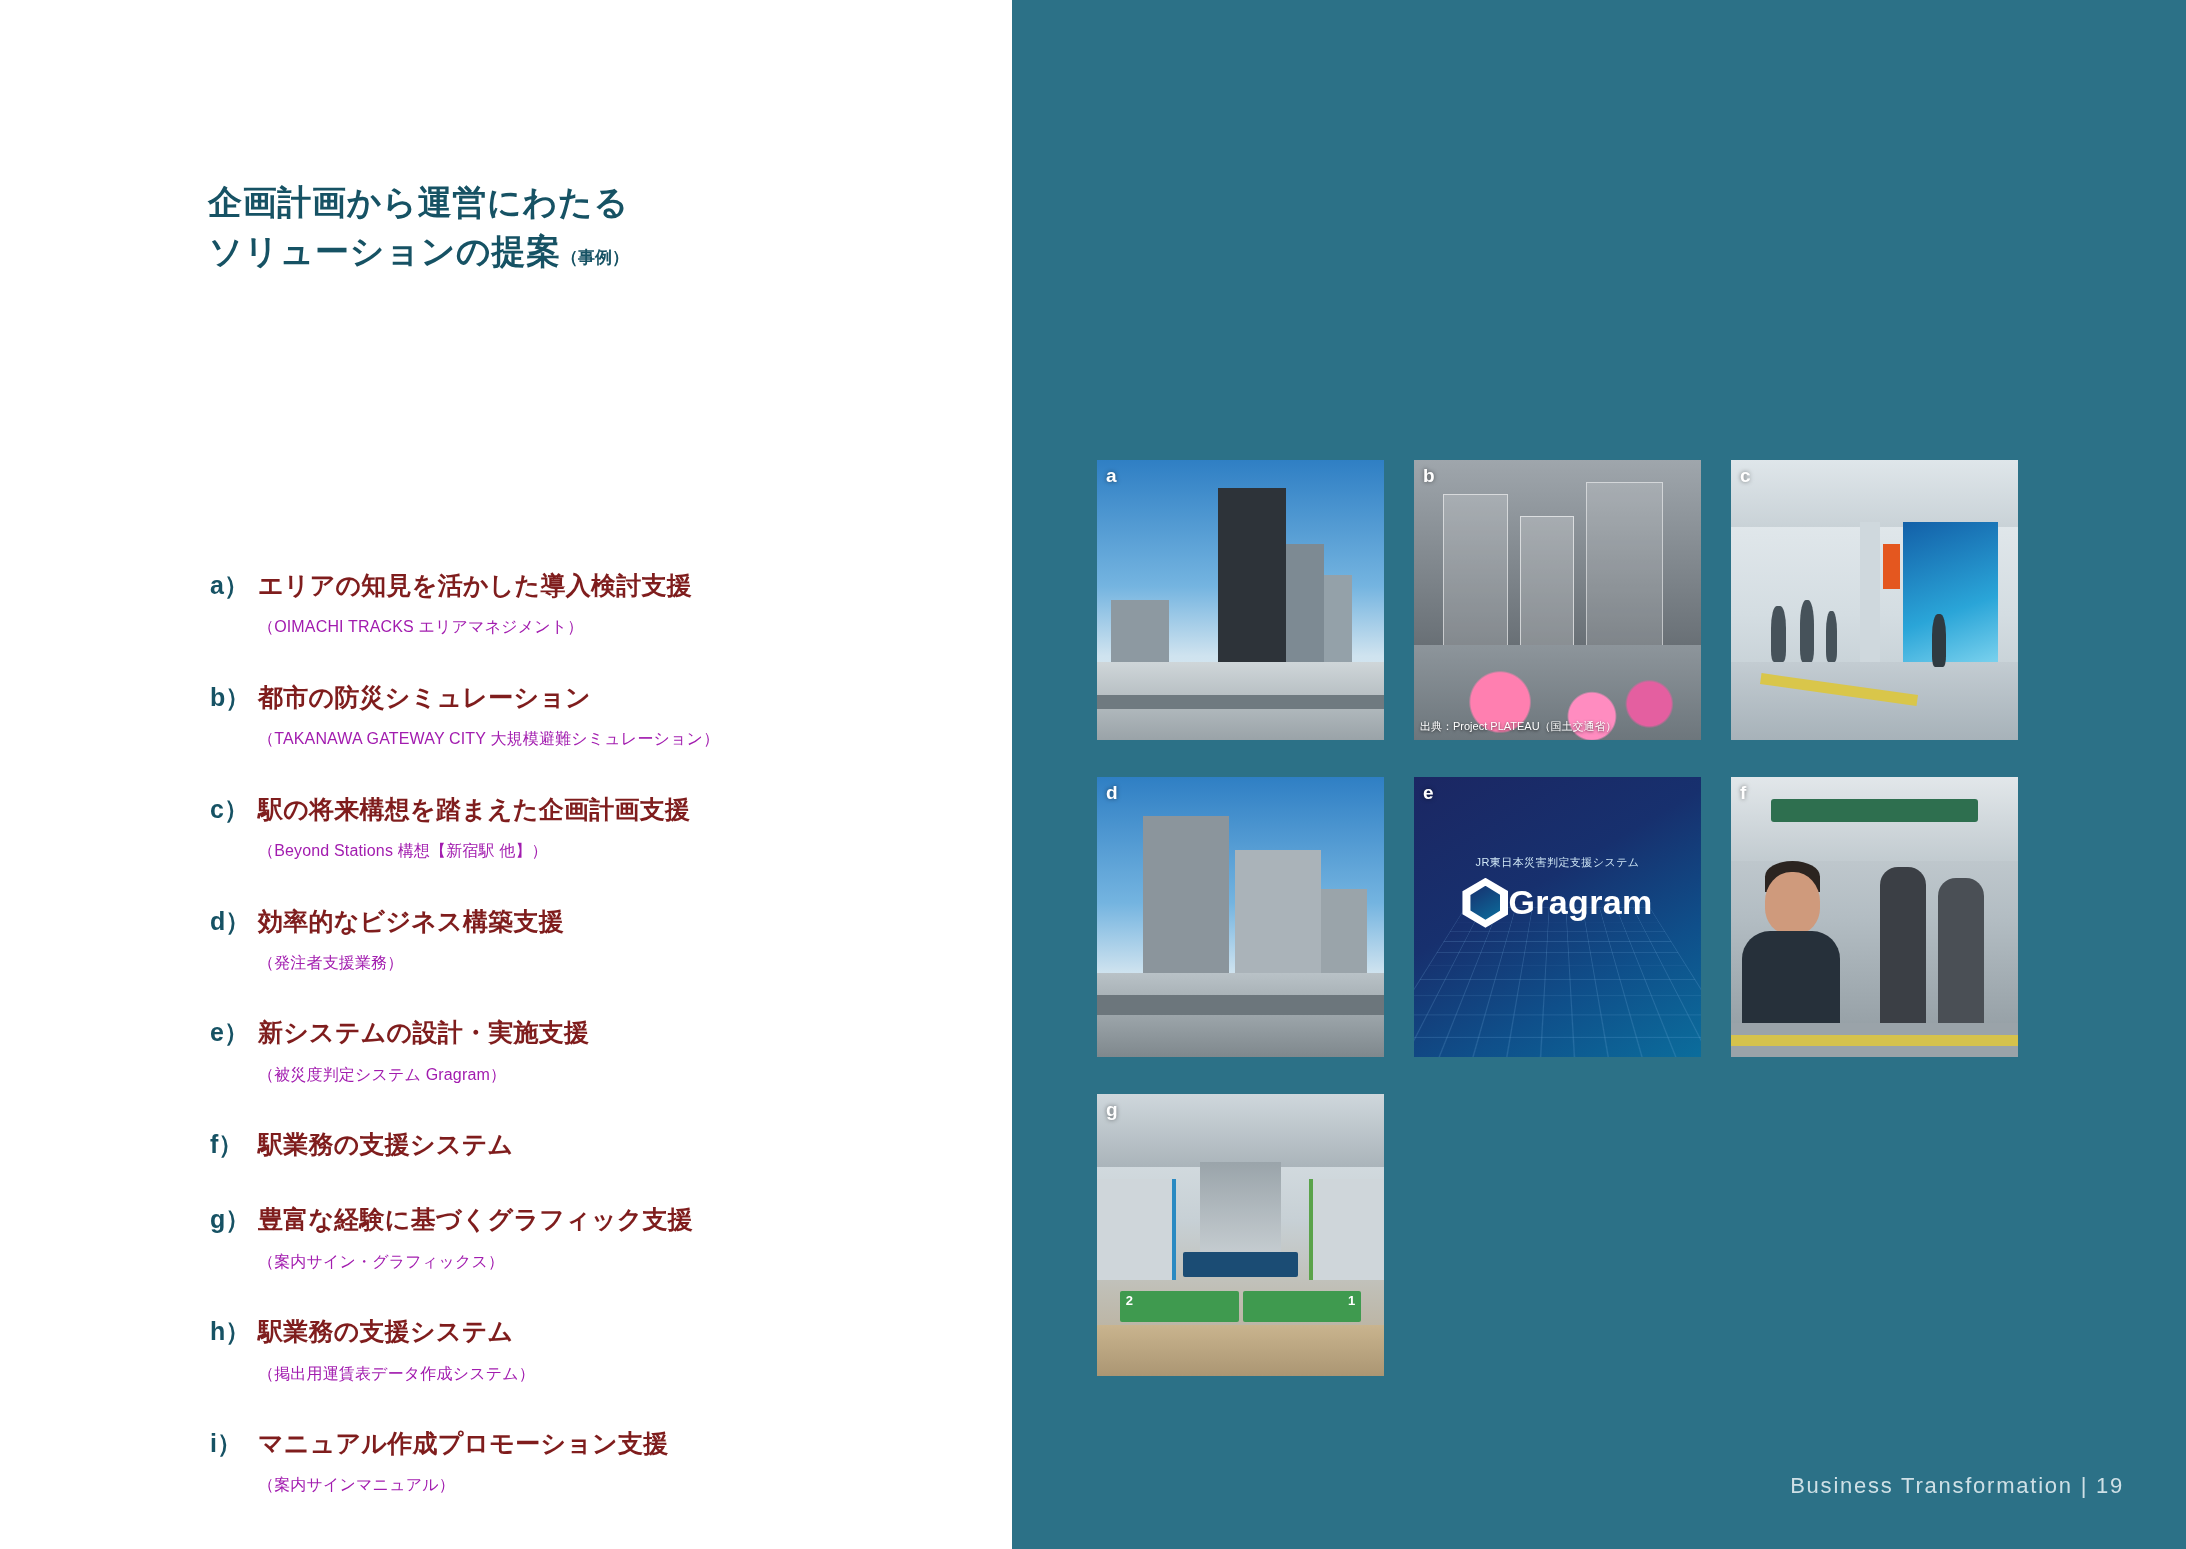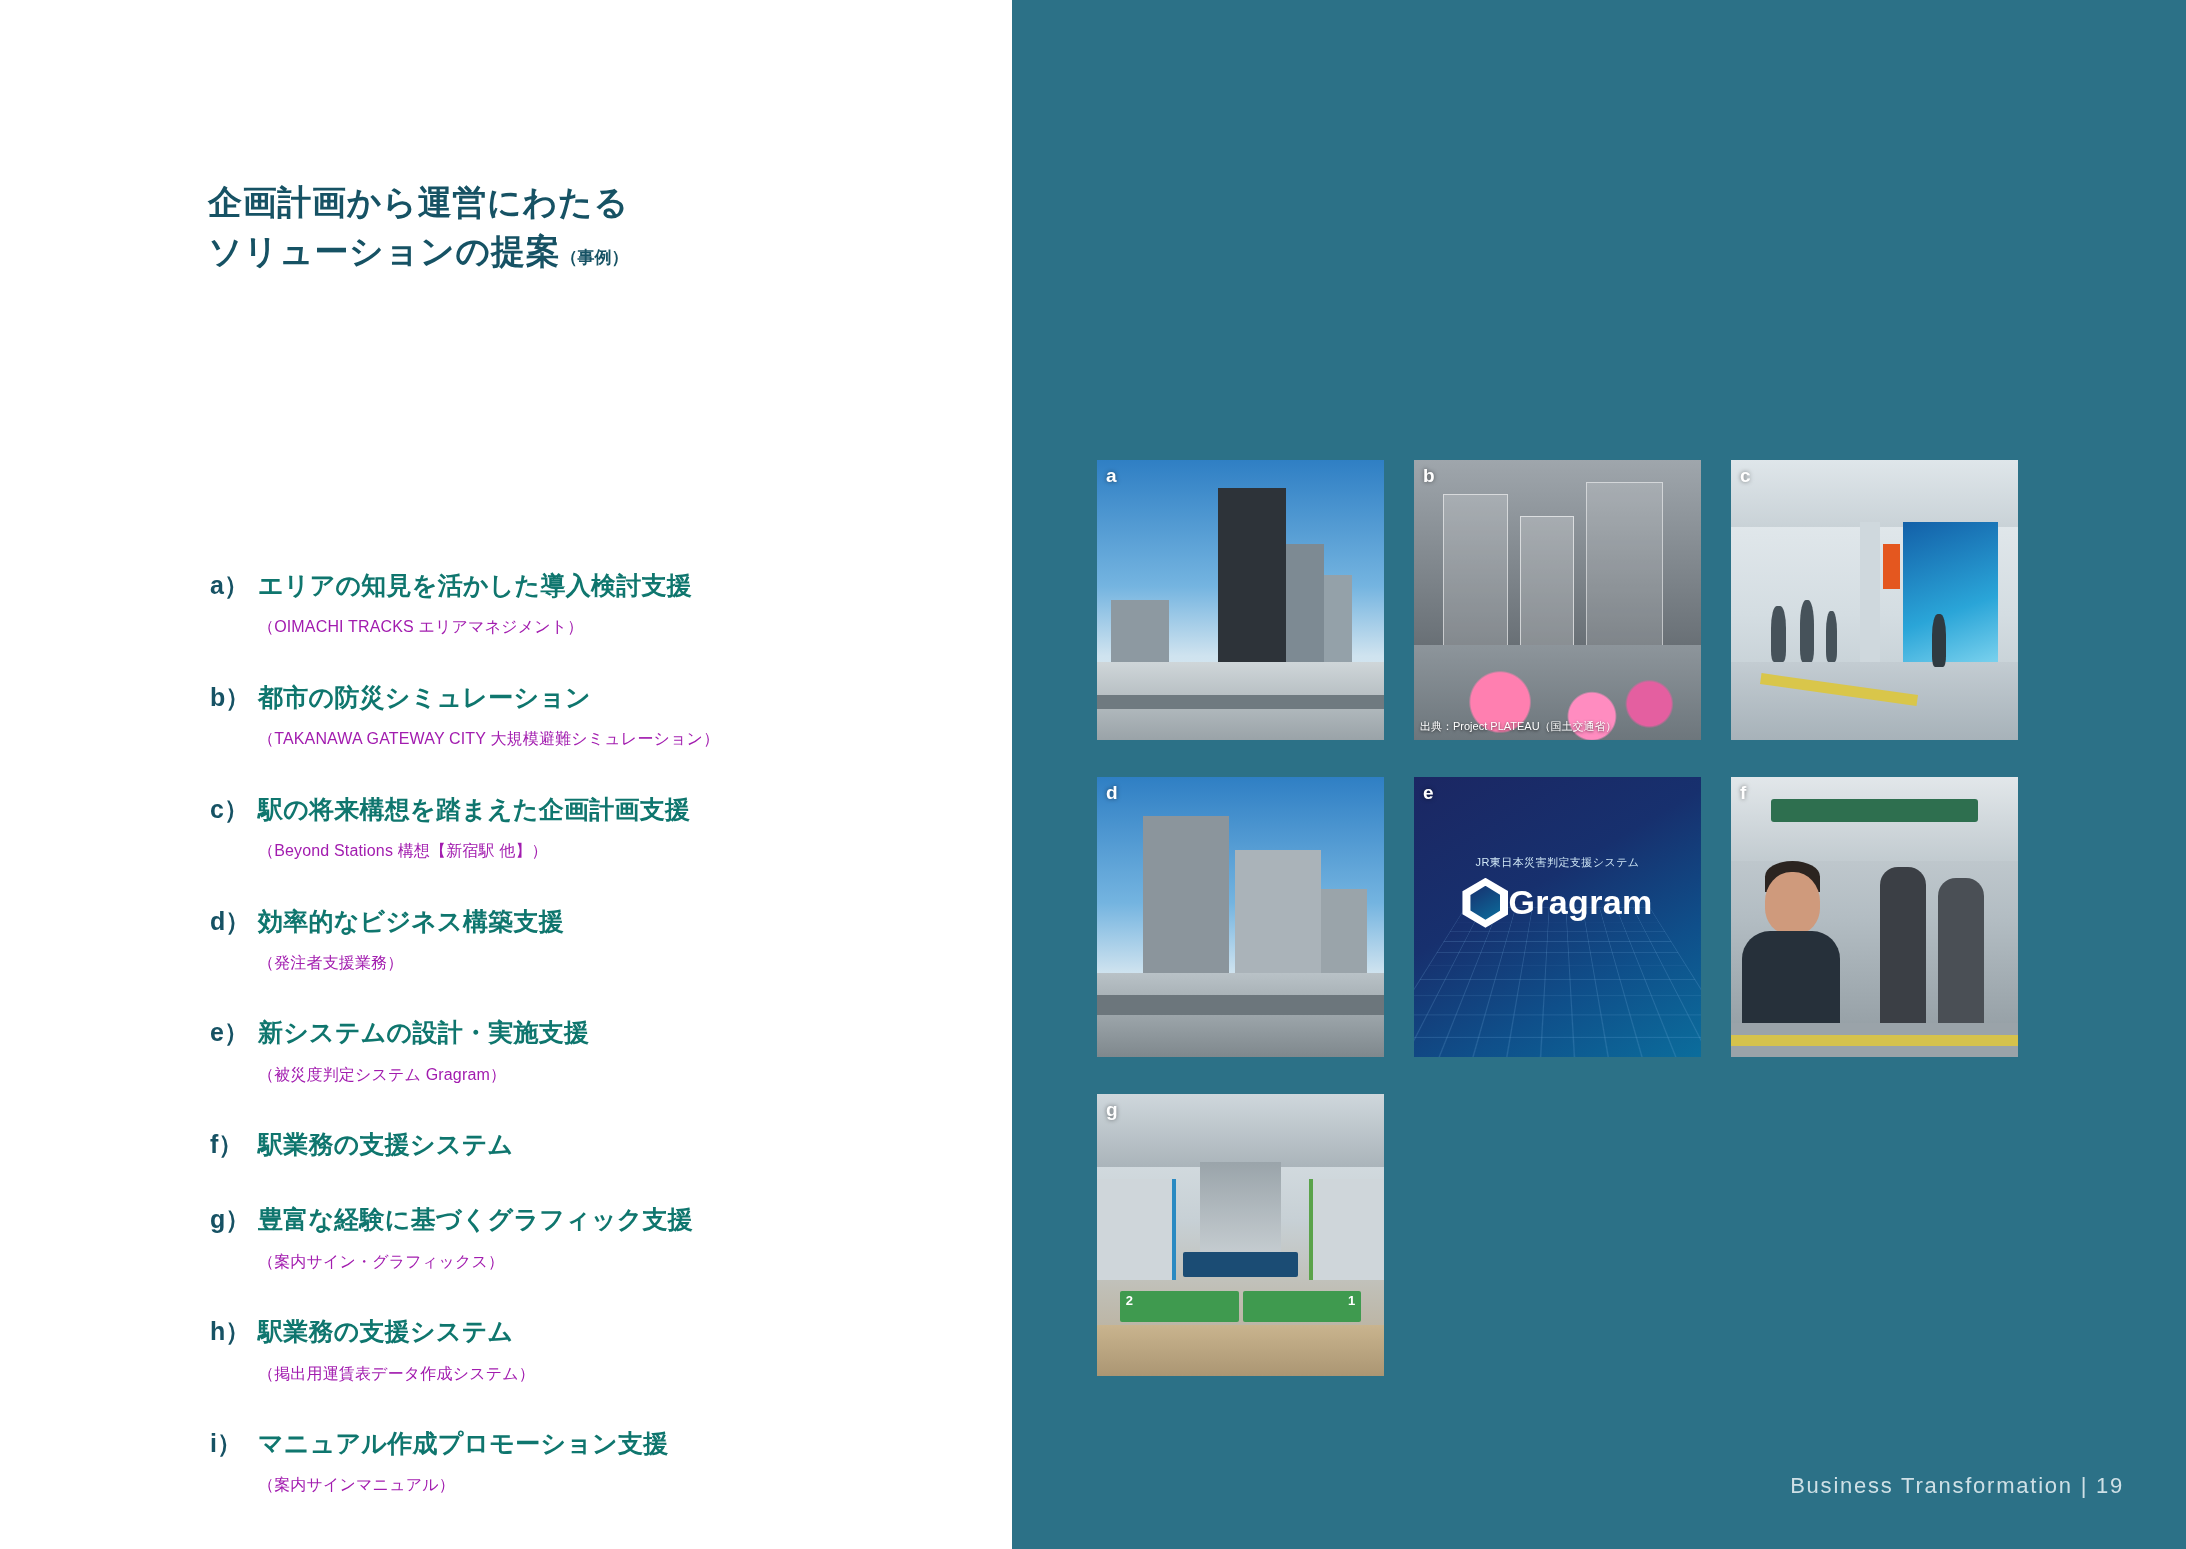--- a/index.html
+++ b/index.html
@@ -26,20 +26,21 @@
 
   #slide-title {
     position: absolute;
     left: 208px;
     top: 178px;
     color: #165264;
     font-size: 34px;
     font-weight: bold;
     line-height: 1.45;
     letter-spacing: 0.02em;
+    text-align: right;
   }
   #slide-title .title-sub {
     font-size: 17px;
     font-weight: bold;
     letter-spacing: 0;
   }
 
   
   #item-list {
     position: absolute;
@@ -58,21 +59,21 @@
     color: #165264;
     font-size: 25px;
     font-weight: bold;
     line-height: 1.25;
     white-space: nowrap;
   }
   .item-texts {
     flex: 1 1 auto;
   }
   .item-title {
-    color: #0f766e;
+    color: #7f1d1d;
     font-size: 25px;
     font-weight: bold;
     line-height: 1.25;
     letter-spacing: 0.01em;
   }
   .item-note {
     color: #a21caf;
     font-size: 16px;
     line-height: 1.35;
     margin-top: 15px;

